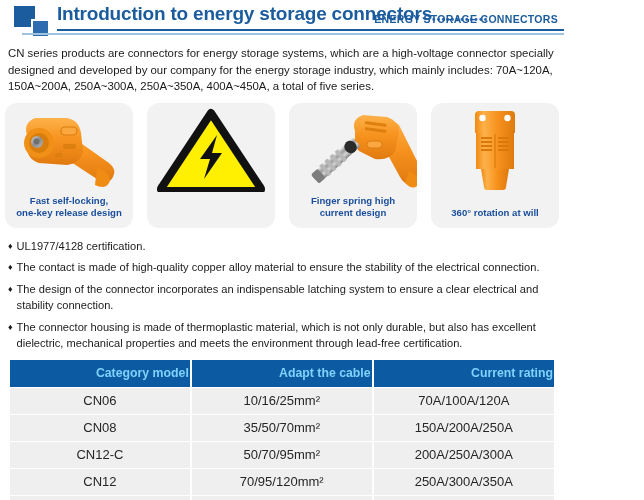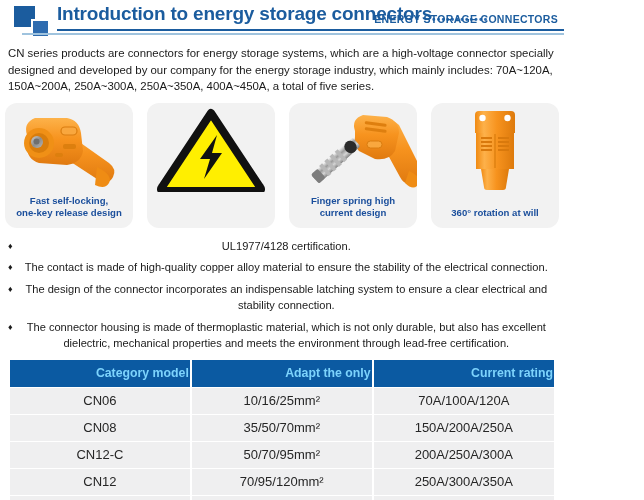--- a/index.html
+++ b/index.html
@@ -126,21 +126,21 @@
     display: flex;
     align-items: flex-start;
   }
   .bullet .dia {
     flex: 0 0 auto;
     font-size: 9px;
     line-height: 16.5px;
     margin-right: 4px;
     color: #1a1a1a;
   }
-  .bullet .btxt { flex: 1 1 auto; text-align: center; }
+  .bullet .btxt { flex: 1 1 auto; }
 
   
   .table-wrap {
     margin: 7px 8px 0 8px;
   }
   table.spec {
     width: 100%;
     border-collapse: separate;
     border-spacing: 2px 1px;
     table-layout: fixed;
@@ -342,21 +342,21 @@
   <div class="table-wrap">
     <table class="spec">
       <colgroup>
           <col class="c1">
           <col class="c2">
           <col class="c3">
         </colgroup>
       <thead>
         <tr>
           <th>Category model</th>
-          <th>Adapt the only</th>
+          <th>Adapt the cable</th>
           <th>Current rating</th>
         </tr>
       </thead>
       <tbody>
         <tr>
           <td>CN06</td>
           <td>10/16/25mm²</td>
           <td>70A/100A/120A</td>
         </tr>
         <tr>

